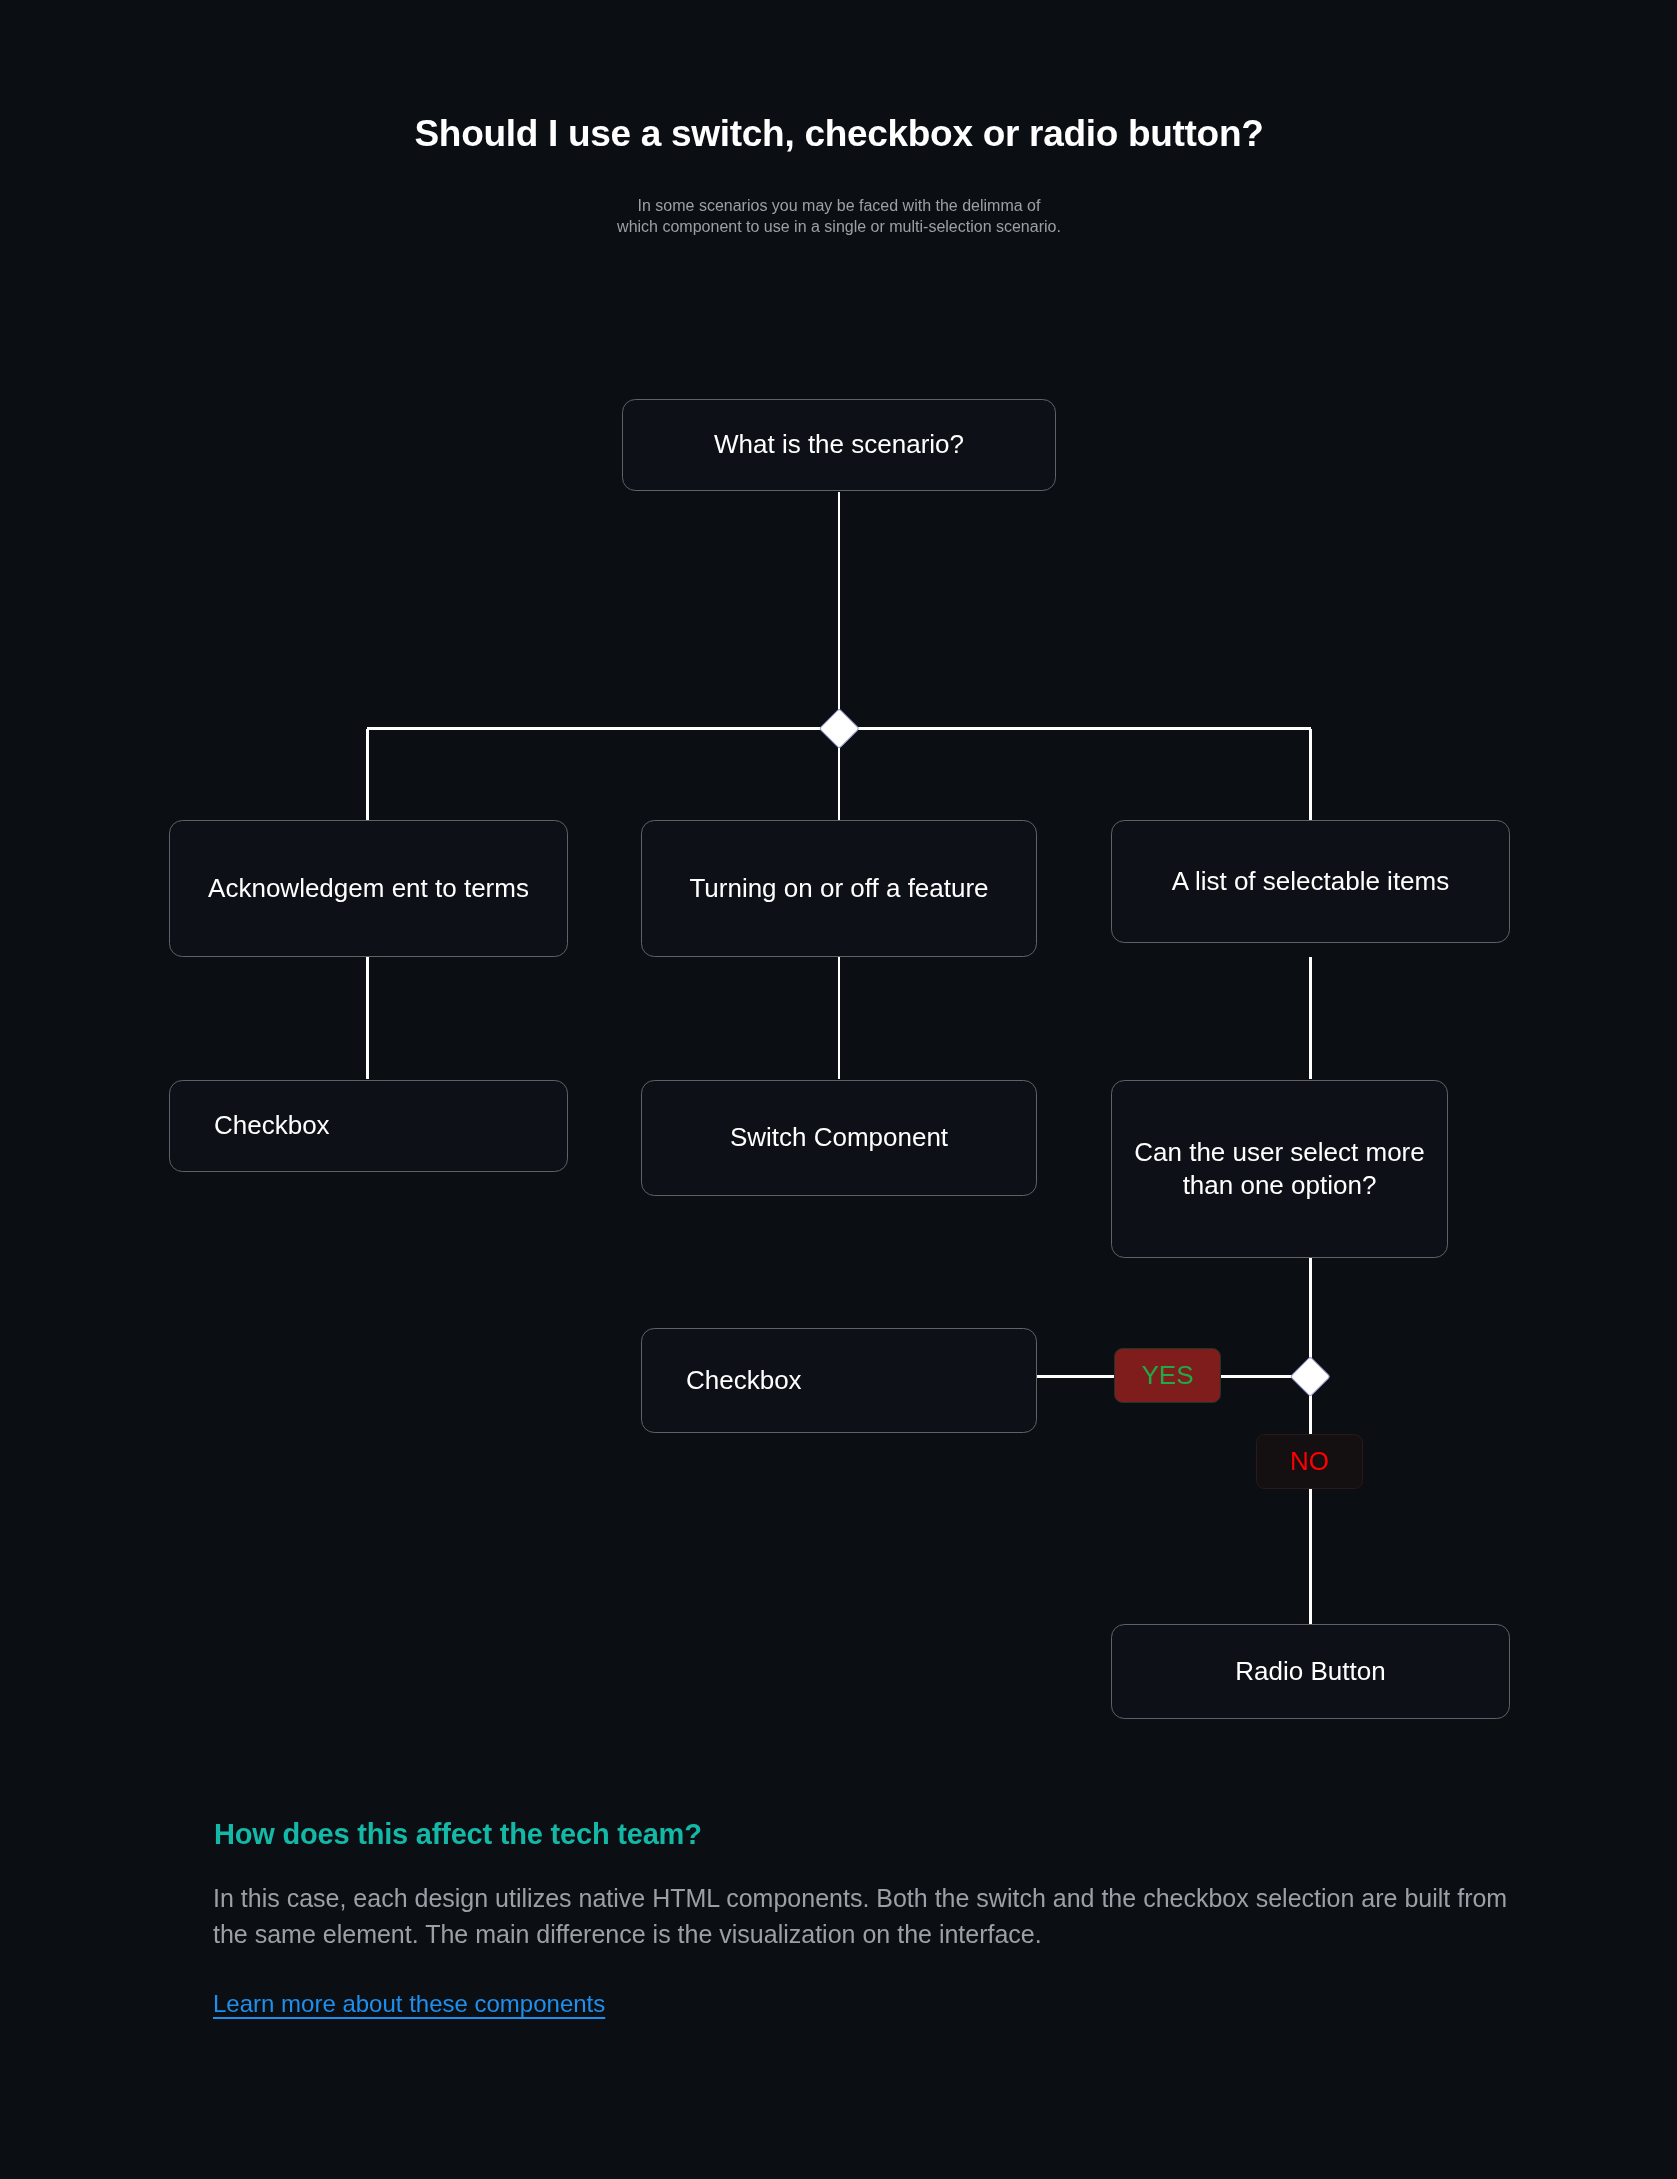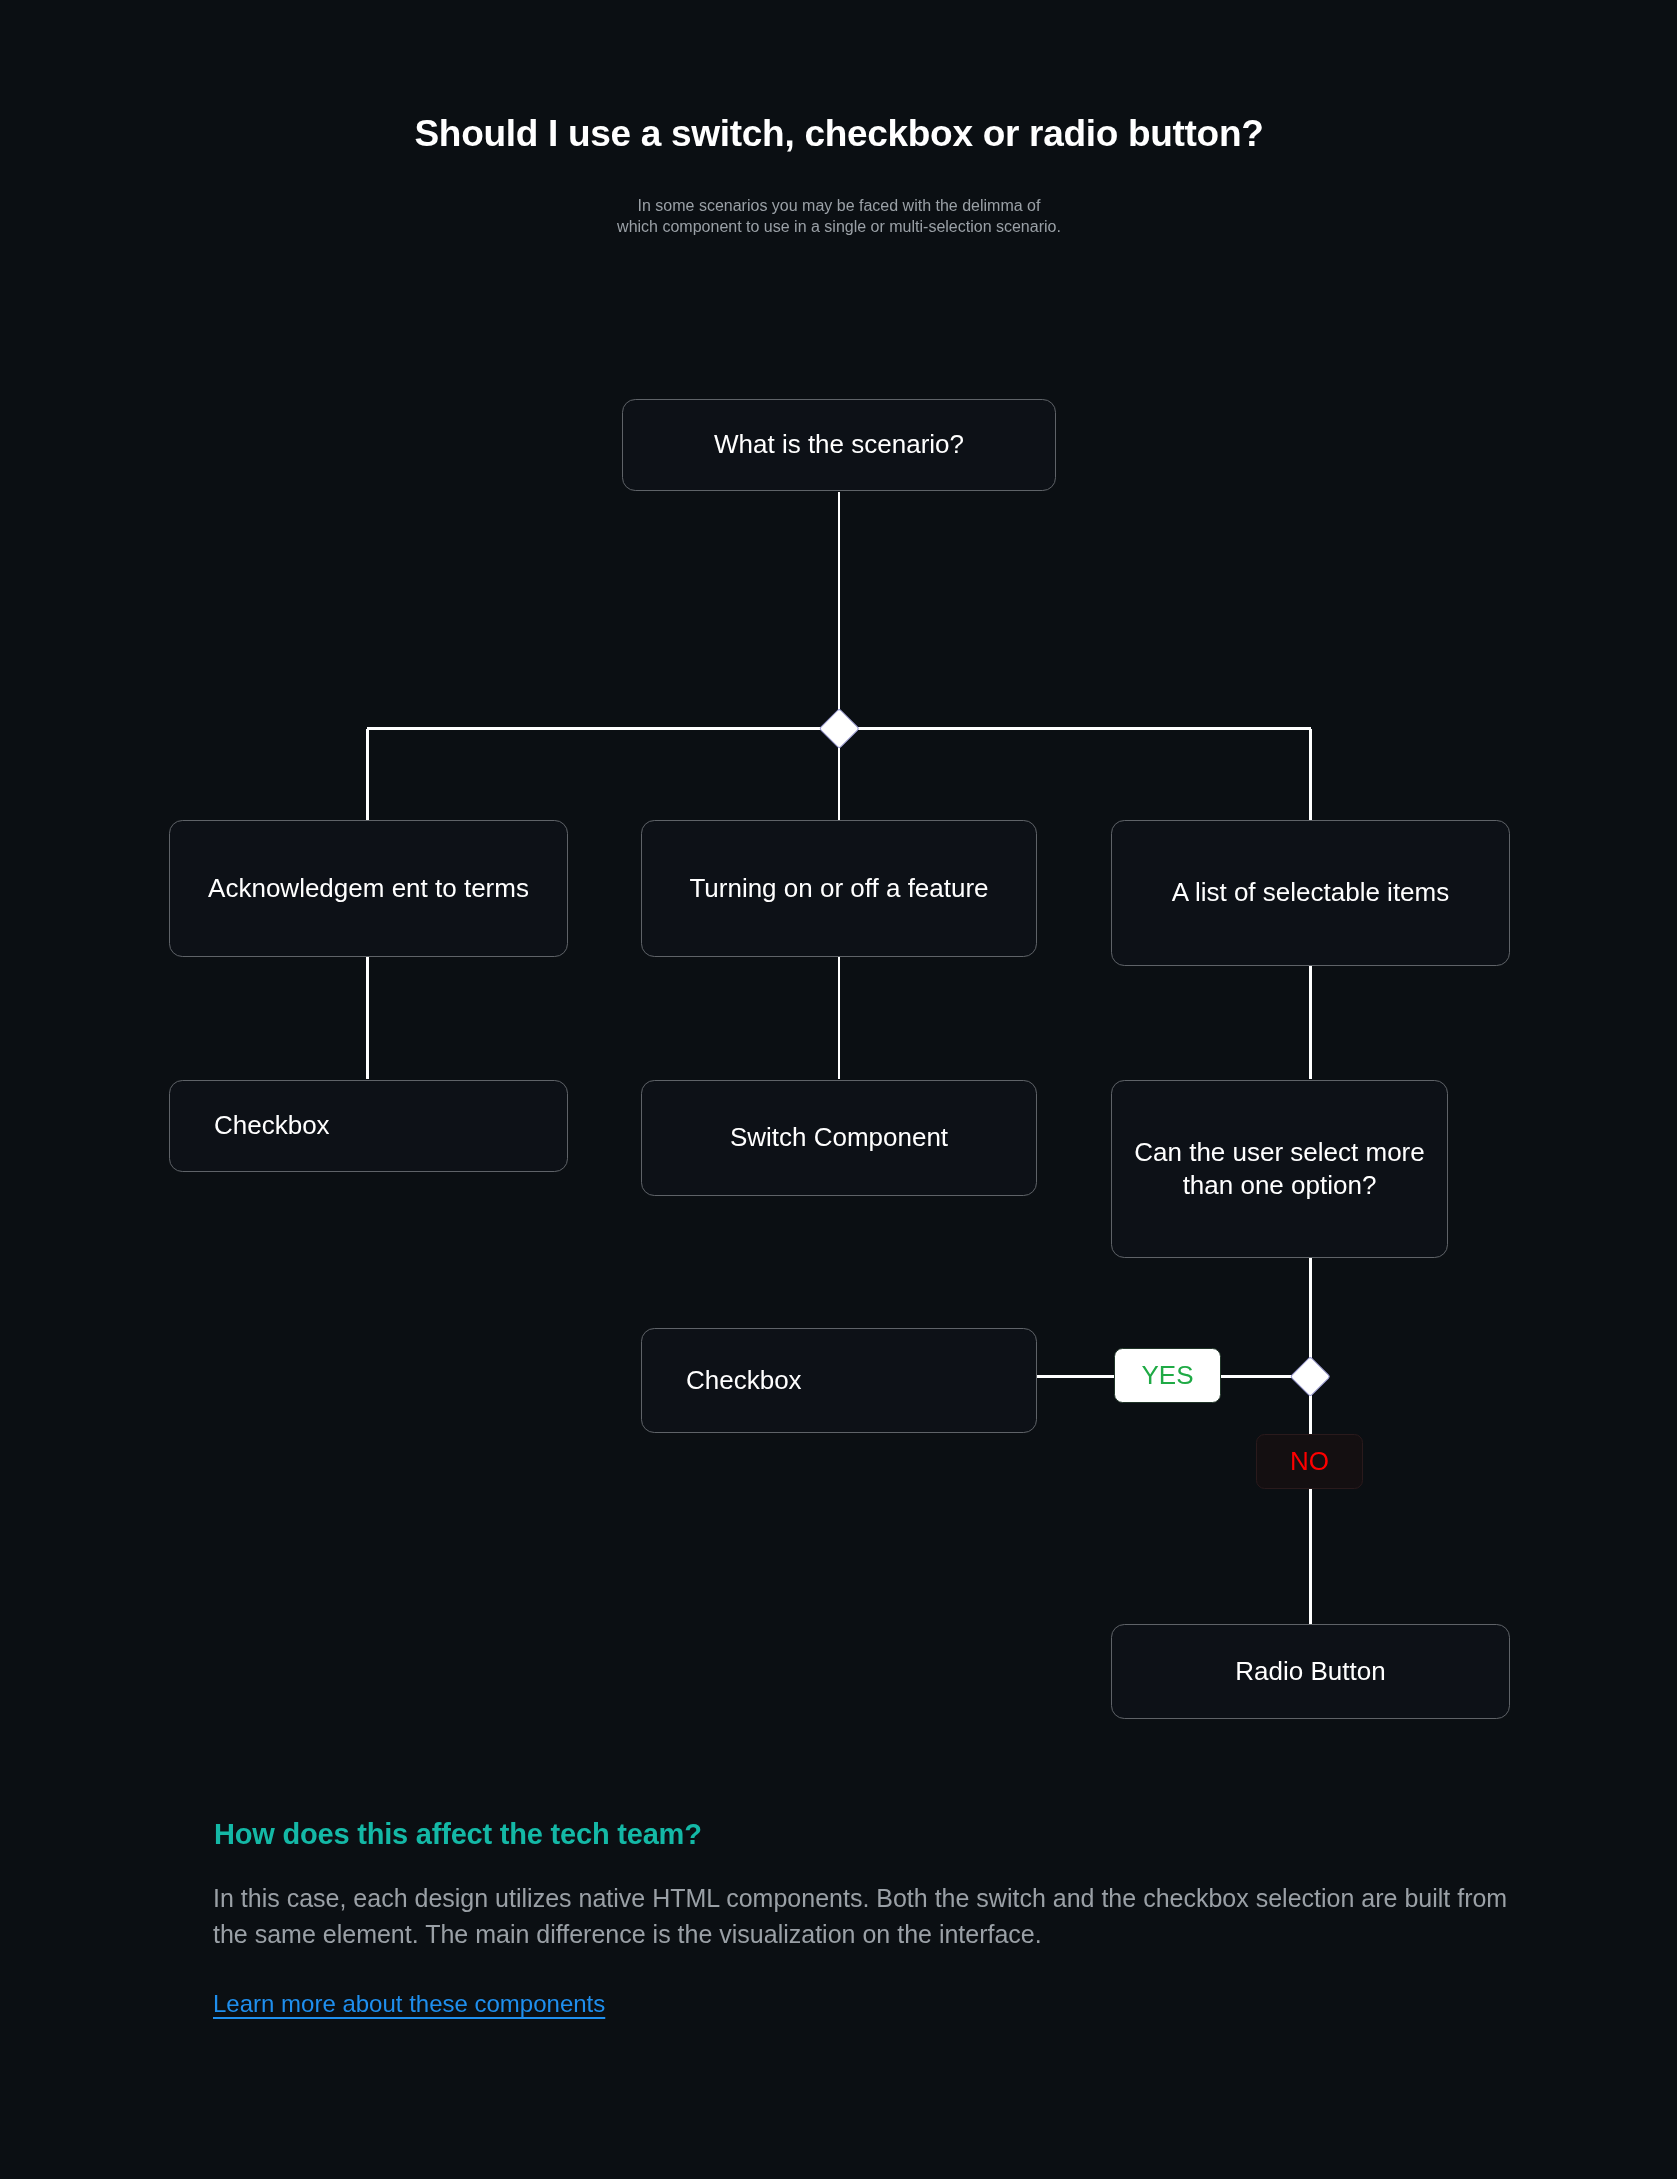--- a/index.html
+++ b/index.html
@@ -77,21 +77,21 @@
   .node.left-align {
     justify-content: flex-start;
     text-align: right;
     padding-left: 44px;
   }
 
   
   #node-scenario      { left: 622px;  top: 399px;  width: 434px; height: 92px; }
   #node-ack           { left: 169px;  top: 820px;  width: 399px; height: 137px; }
   #node-turning       { left: 641px;  top: 820px;  width: 396px; height: 137px; }
-  #node-list          { left: 1111px; top: 820px;  width: 399px; height: 146px; }
+  #node-list          { left: 1111px; top: 820px;  width: 399px; height: 123px; }
   #node-checkbox-1    { left: 169px;  top: 1080px; width: 399px; height: 92px; }
   #node-switch        { left: 641px;  top: 1080px; width: 396px; height: 116px; }
   #node-can-select    { left: 1111px; top: 1080px; width: 337px; height: 178px; }
   #node-checkbox-2    { left: 641px;  top: 1328px; width: 396px; height: 105px; }
   #node-radio         { left: 1111px; top: 1624px; width: 399px; height: 95px; }
 
   
   .badge {
     position: absolute;
     box-sizing: border-box;
@@ -104,21 +104,21 @@
     background: #0f1518;
     padding: 5.7px 13.3px;
   }
   #badge-yes {
     left: 1114px;
     top: 1348px;
     width: 107px;
     height: 55px;
     color: #1faa45;
     border-color: #203428;
-    background: #ffffff;
+    background: #7f1d1d;
   }
   #badge-no {
     left: 1256px;
     top: 1434px;
     width: 107px;
     height: 55px;
     color: #fe0000;
     border-color: #2a1a1c;
     background: #140f11;
   }

